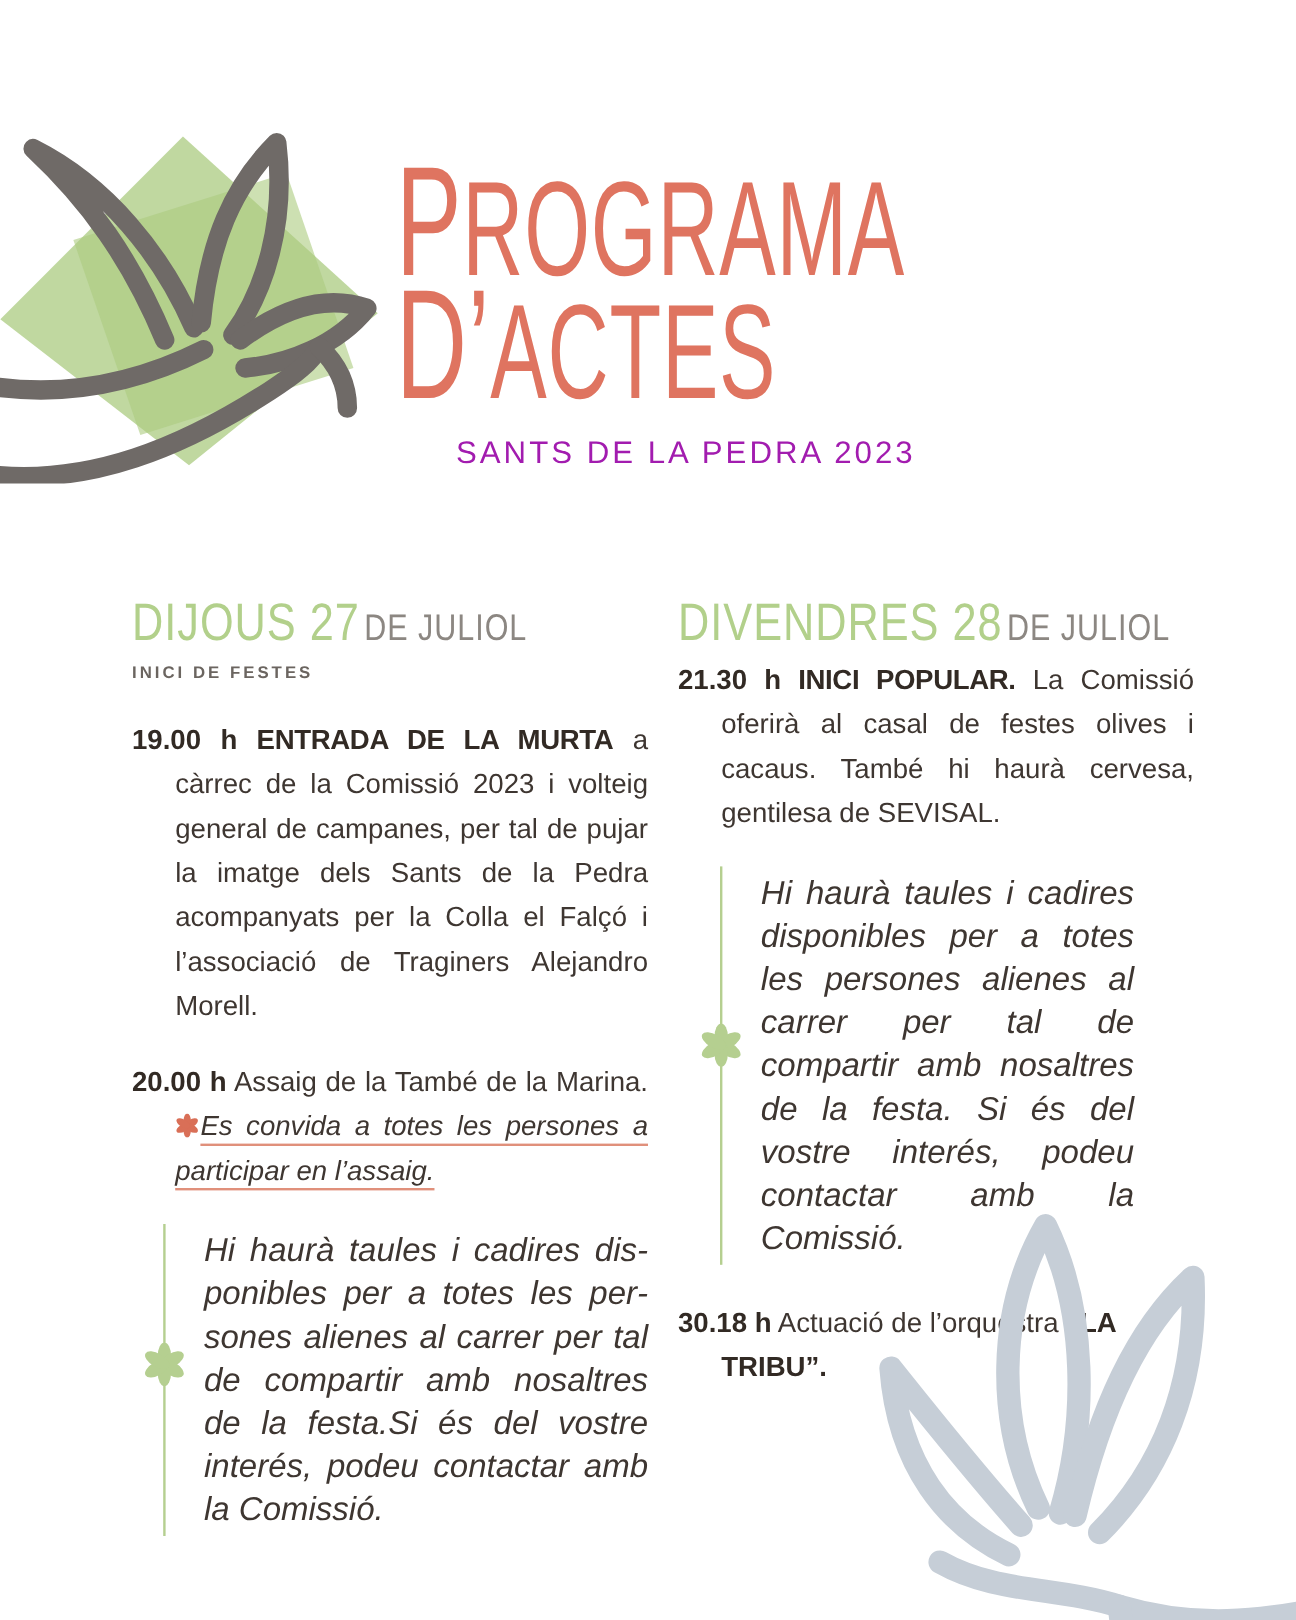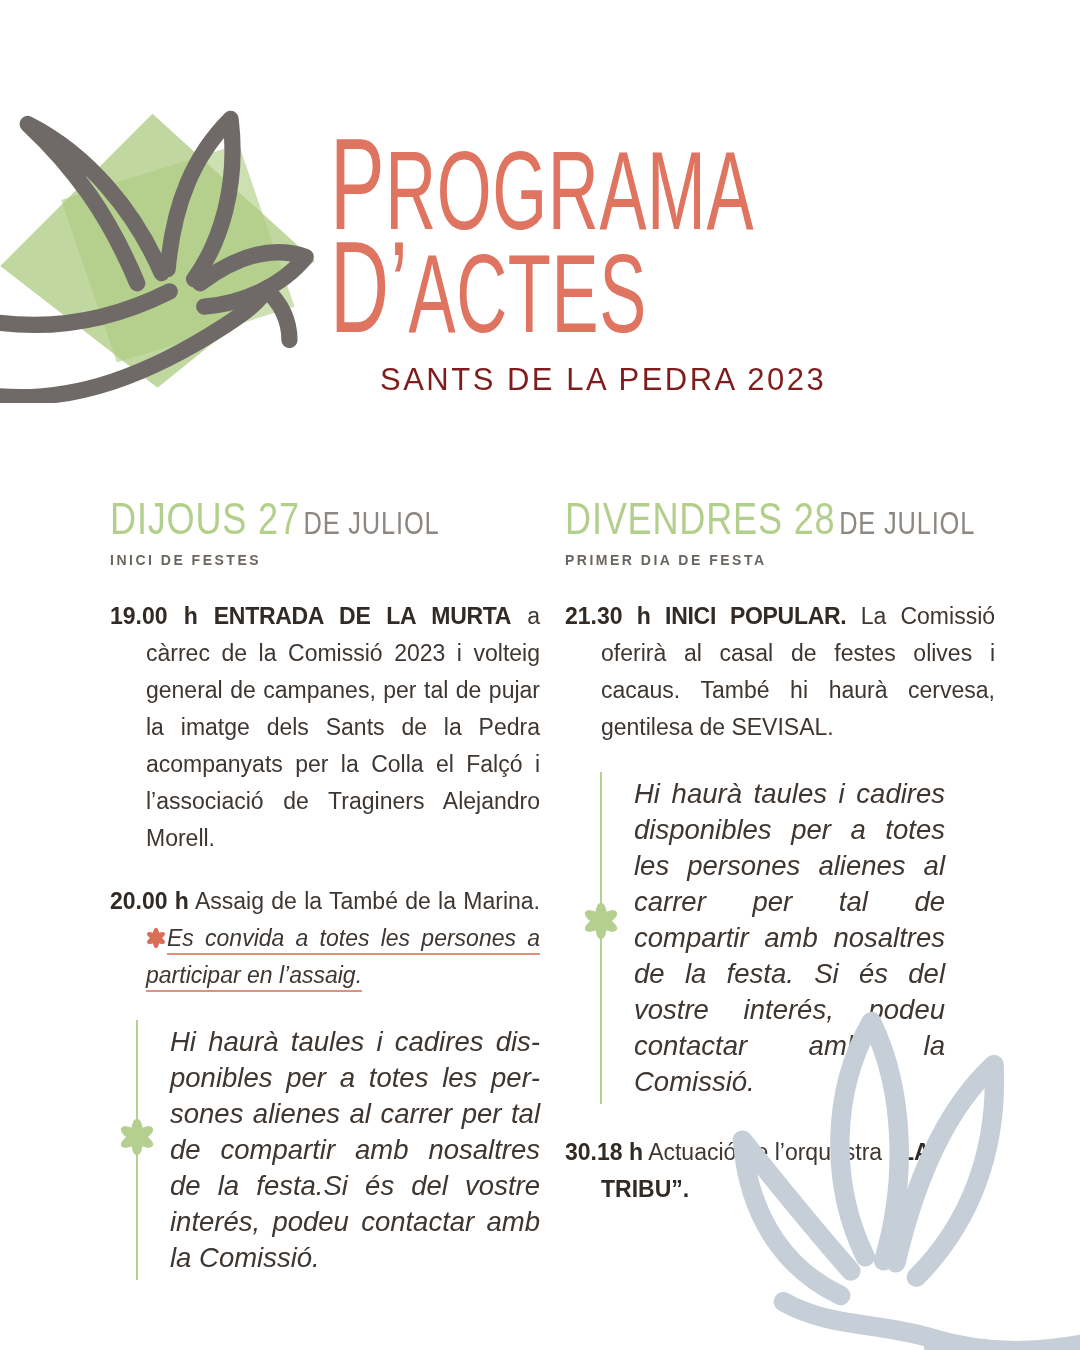--- a/index.html
+++ b/index.html
@@ -8,21 +8,21 @@
     font-family:"Liberation Sans",sans-serif;color:#3e3631;margin-top:44px;
   }
   
   .logo{position:absolute;left:-15px;top:14px;width:340px;height:345px;}
   .brand{position:absolute;left:330px;top:92px;}
   .title-line{
     font-size:112px;line-height:96px;font-weight:400;color:#df7460;
     transform:scaleX(0.63);transform-origin:0 0;white-space:nowrap;letter-spacing:1px;
   }
   .title-line::first-letter{font-size:1.16em;}
-  .subtitle{margin:20px 0 0 50px;font-size:31px;letter-spacing:2.5px;color:#7f1d1d;white-space:nowrap;}
+  .subtitle{margin:20px 0 0 50px;font-size:26px;letter-spacing:2.5px;color:#a21caf;white-space:nowrap;}
   
   .columns{position:absolute;left:110px;top:450px;width:885px;display:flex;gap:25px;}
   .col{width:430px;}
   .day-head{transform:scaleX(0.82);transform-origin:0 100%;white-space:nowrap;margin:0 0 4px 0;}
   .day-name{font-size:44px;color:#b2d08b;letter-spacing:1px;}
   .day-suffix{font-size:31px;color:#8c8782;letter-spacing:1px;}
   .tagline{font-size:14px;letter-spacing:2.5px;color:#6b6560;font-weight:700;margin:8px 0 30px 0;}
   
   .event{
     margin:0 0 26px 0;padding-left:36px;text-indent:-36px;
@@ -120,21 +120,20 @@
         <span class="note-text">Hi haurà taules i cadires dis­ponibles per a totes les per­sones alienes al carrer per tal de compartir amb nosaltres de la festa.Si és del vostre interés, podeu contactar amb la Co­missió.</span>
       </div>
 
     </section>
 
     <section class="col col-right">
       <div class="day-head">
         <span class="day-name">DIVENDRES 28</span>
         <span class="day-suffix">DE JULIOL</span>
       </div>
-      <div class="tagline">PRIMER DIA DE FESTA</div>
 
       <p class="event">
         <span class="time">21.30 h</span>
         <span class="etitle">INICI POPULAR.</span>
         <span class="ebody">La Co­missió oferirà al casal de festes olives i cacaus. També hi haurà cervesa, gentilesa de SEVISAL.</span>
       </p>
 
       <div class="note">
         <span class="note-flower"><svg viewBox="-10 -10 20 20" aria-hidden="true">
               <g fill="#b5cf90">

